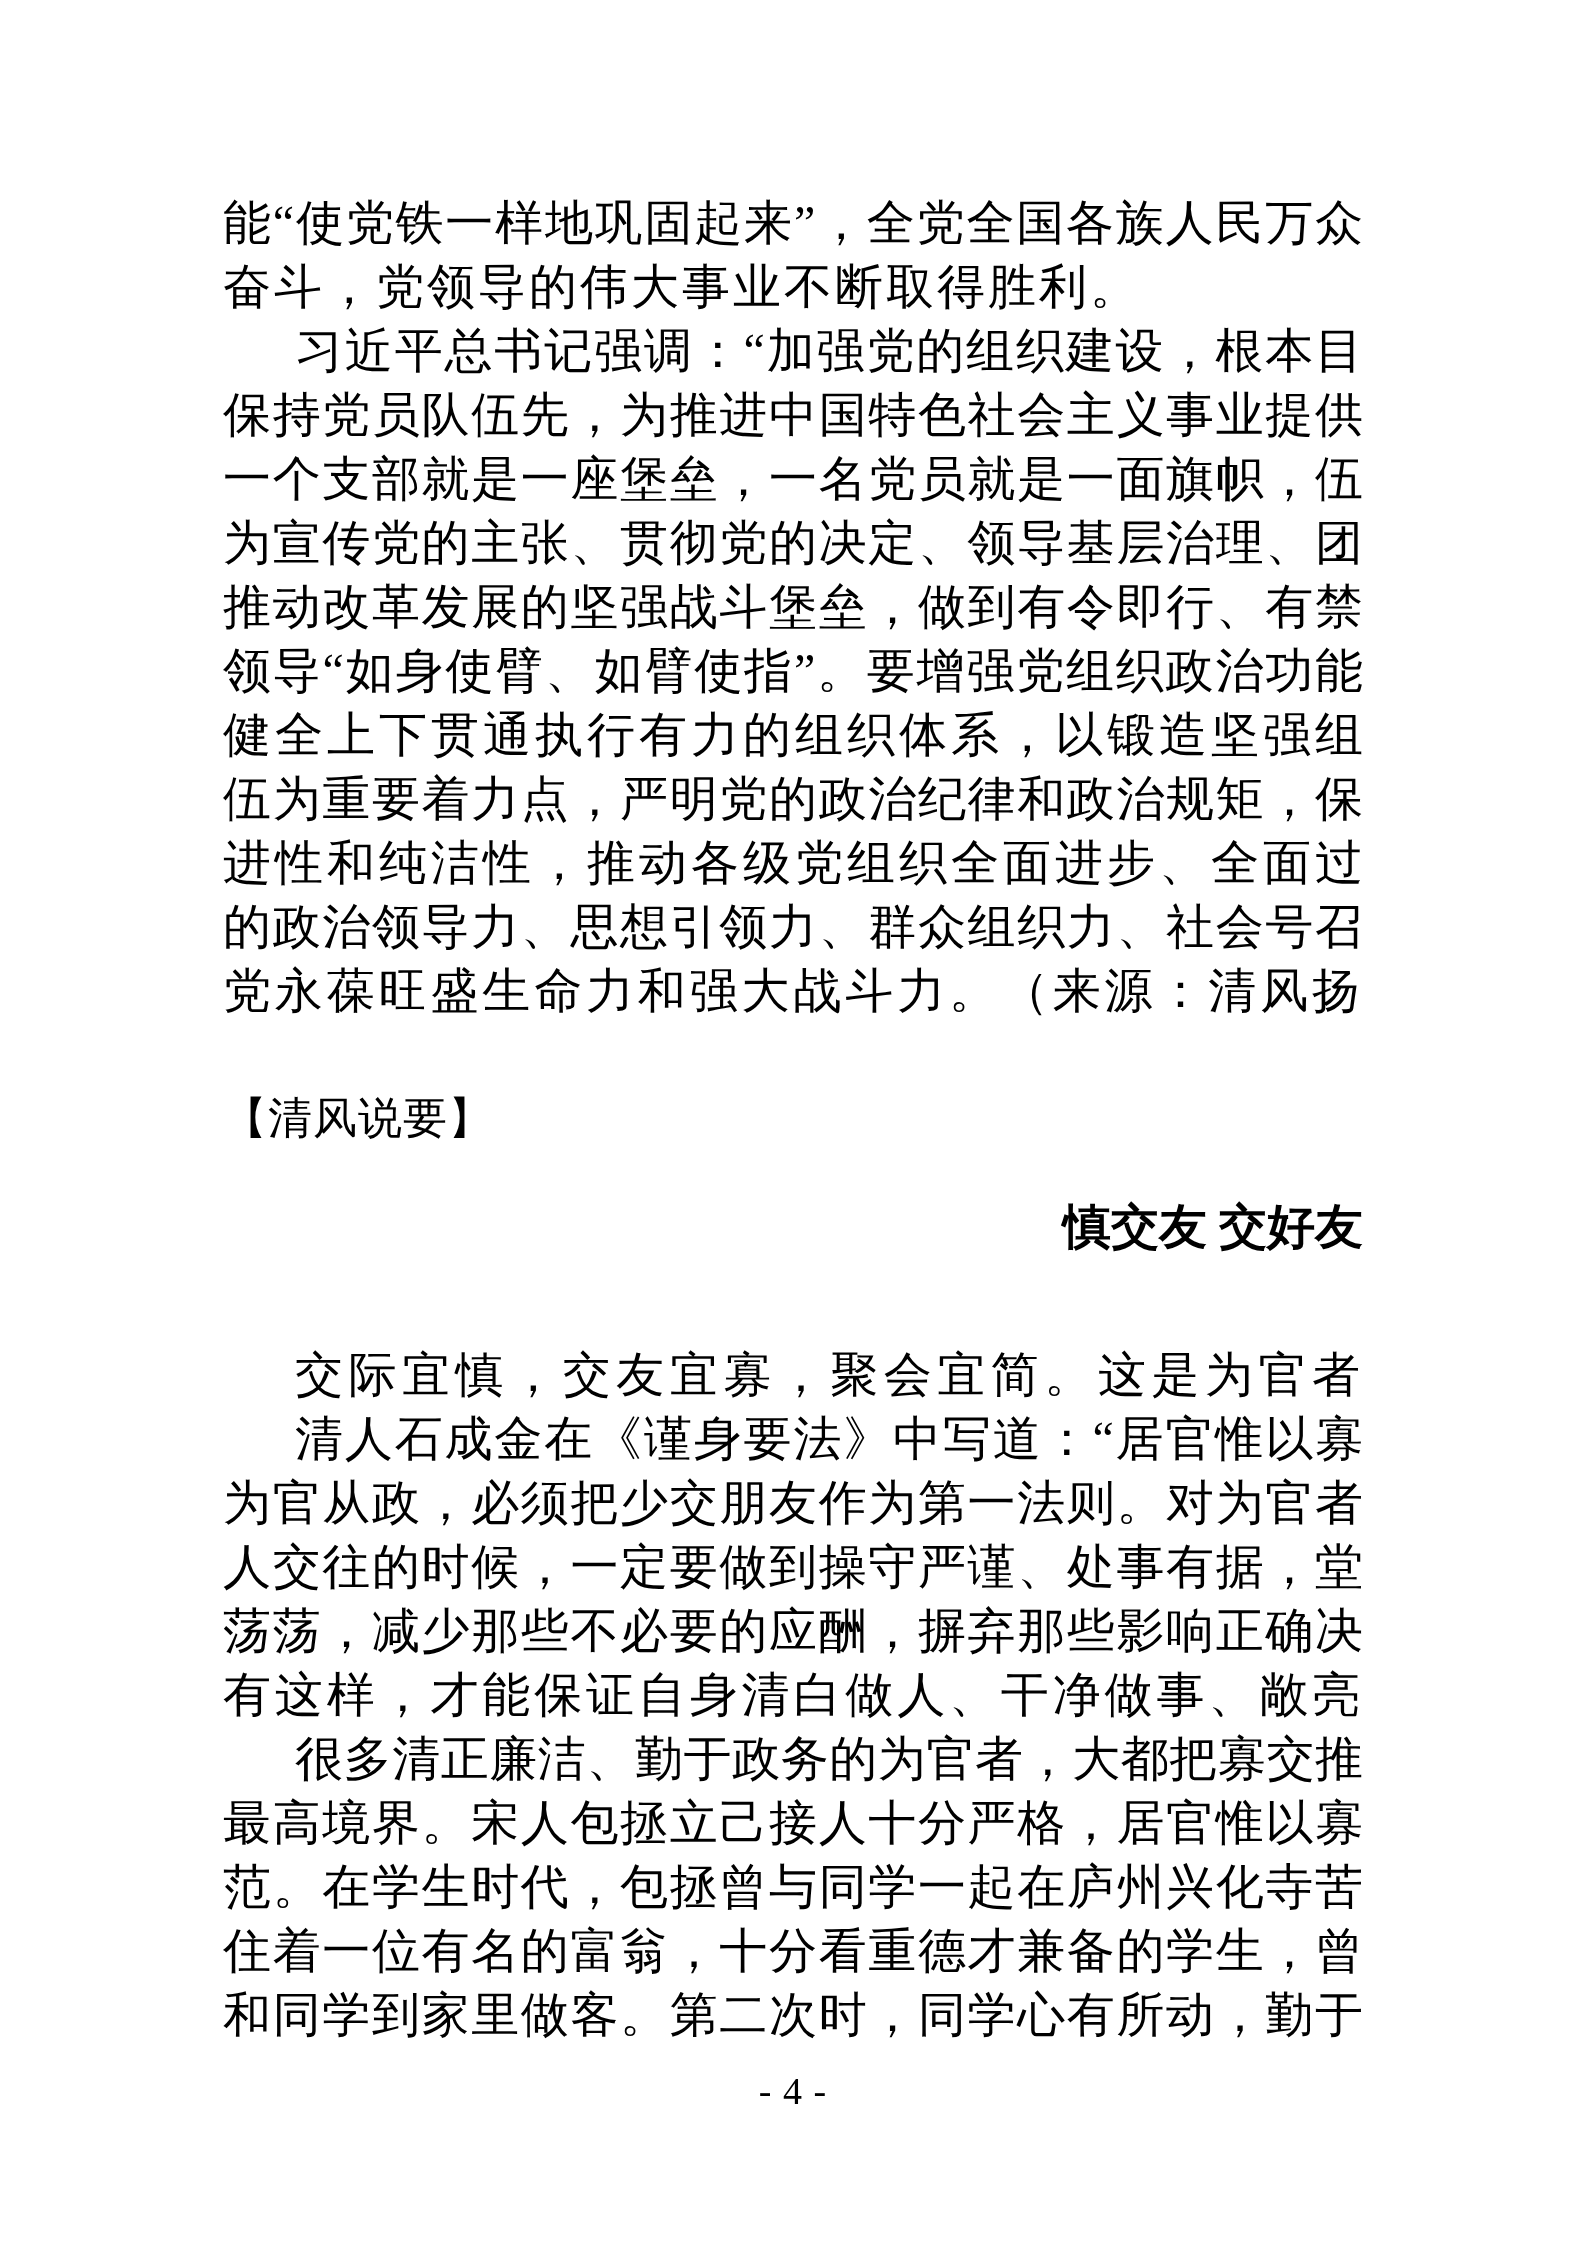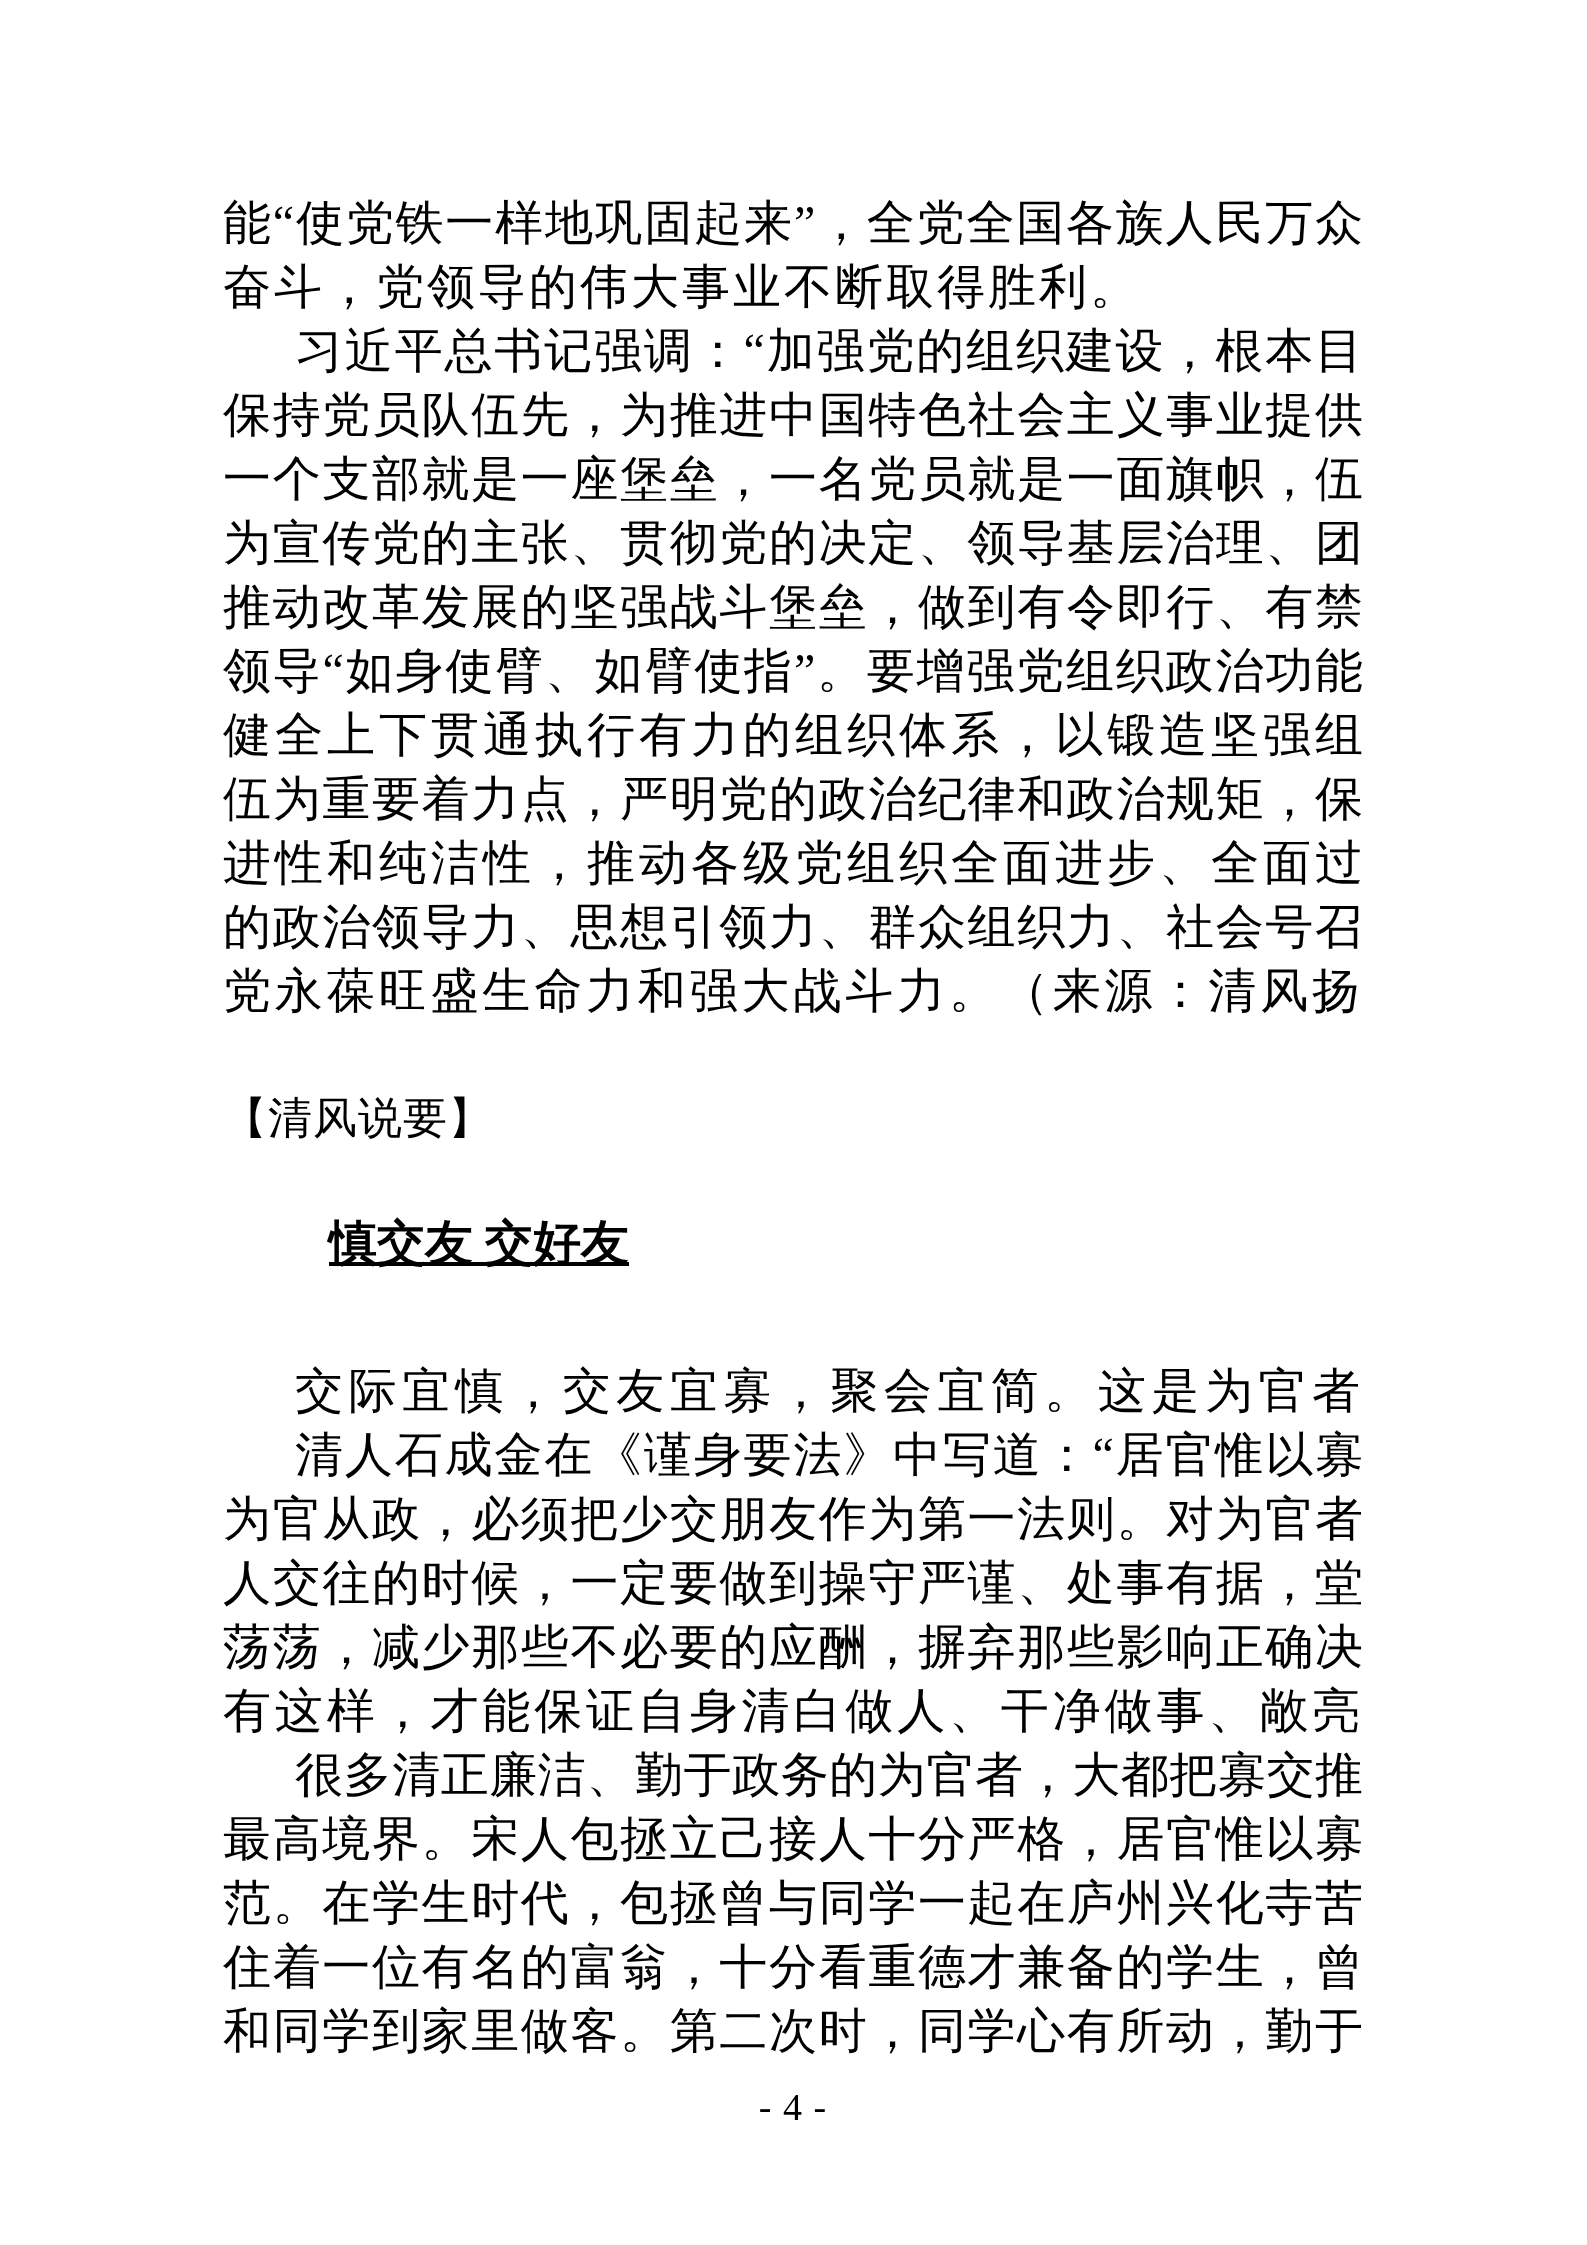--- a/index.html
+++ b/index.html
@@ -43,29 +43,28 @@
   .section-header {
     margin-top: 64px;
     font-size: 44px;
     line-height: 64px;
     height: 64px;
     letter-spacing: 1px;
     text-align: left;
     font-weight: normal;
   }
   .article-title {
-    margin-top: 60px;
+    margin-top: 44px;
     font-size: 48px;
     line-height: 64px;
     height: 64px;
     font-weight: bold;
-    text-align: left;
+    text-align: right;
     
     padding-left: 106px;
-    text-decoration: underline;
   }
   .article-second { margin-top: 84px; }
   .page-number {
     margin-top: 24px;
     font-size: 38px;
     line-height: 40px;
     text-align: center;
     letter-spacing: 1px;
   }
 </style>

